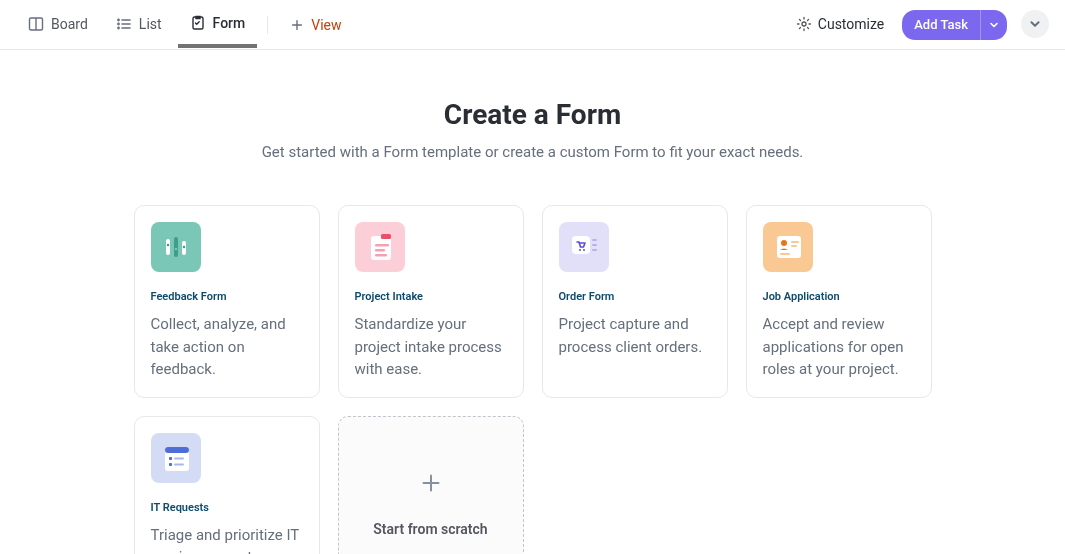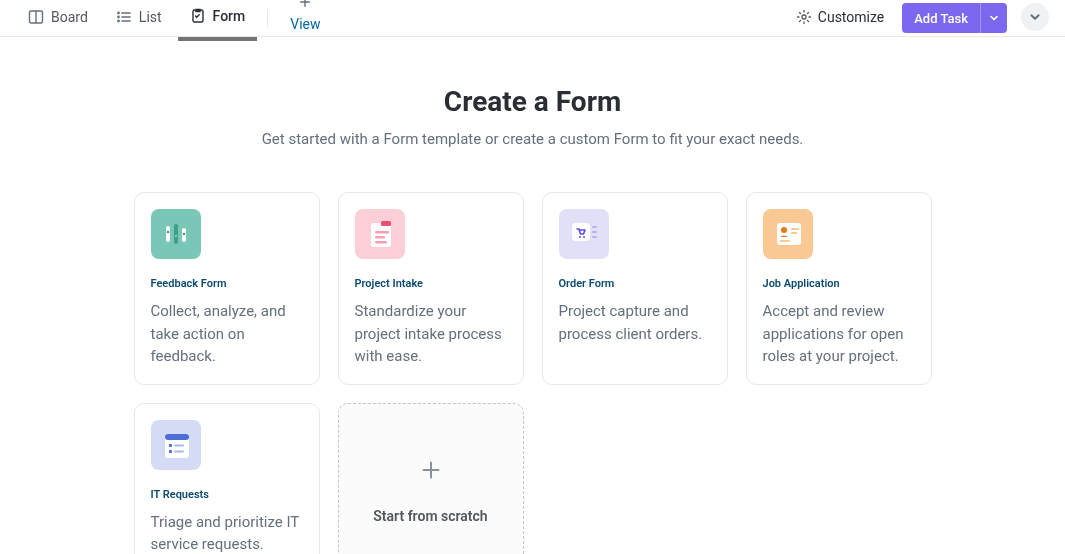--- a/index.html
+++ b/index.html
@@ -13,21 +13,21 @@
       background: #ffffff;
       color: #2a2e34;
     }
 
     .top-bar {
       display: flex;
       justify-content: space-between;
       align-items: center;
       border-bottom: 1px solid #e8e8e8;
       padding: 0 16px;
-      height: 37px;
+      height: 50px;
     }
 
     .top-left {
       display: flex;
       align-items: center;
       gap: 4px;
     }
 
     .view-tab {
       display: flex;
@@ -59,23 +59,22 @@
       margin: 0 6px;
     }
 
     .add-view {
       display: flex;
       align-items: center;
       gap: 7px;
       padding: 0 12px;
       height: 46px;
       font-size: 14px;
-      color: #0369a1;
-      cursor: pointer;
-      flex-direction: column;
+      color: #c2410c;
+      cursor: pointer;
     }
 
     .top-right {
       display: flex;
       align-items: flex-start;
       gap: 14px;
     }
 
     .customize-btn {
       display: flex;
@@ -87,21 +86,21 @@
       color: #2a2e34;
       cursor: pointer;
       padding: 6px 4px;
     }
 
     .add-task-btn {
       display: flex;
       align-items: center;
       background: #7b68ee;
       border: none;
-      border-radius: 4px;
+      border-radius: 13px;
       cursor: pointer;
       height: 30px;
     }
 
     .add-task-label {
       color: #ffffff;
       font-size: 13px;
       font-weight: 500;
       padding: 0 12px;
     }

